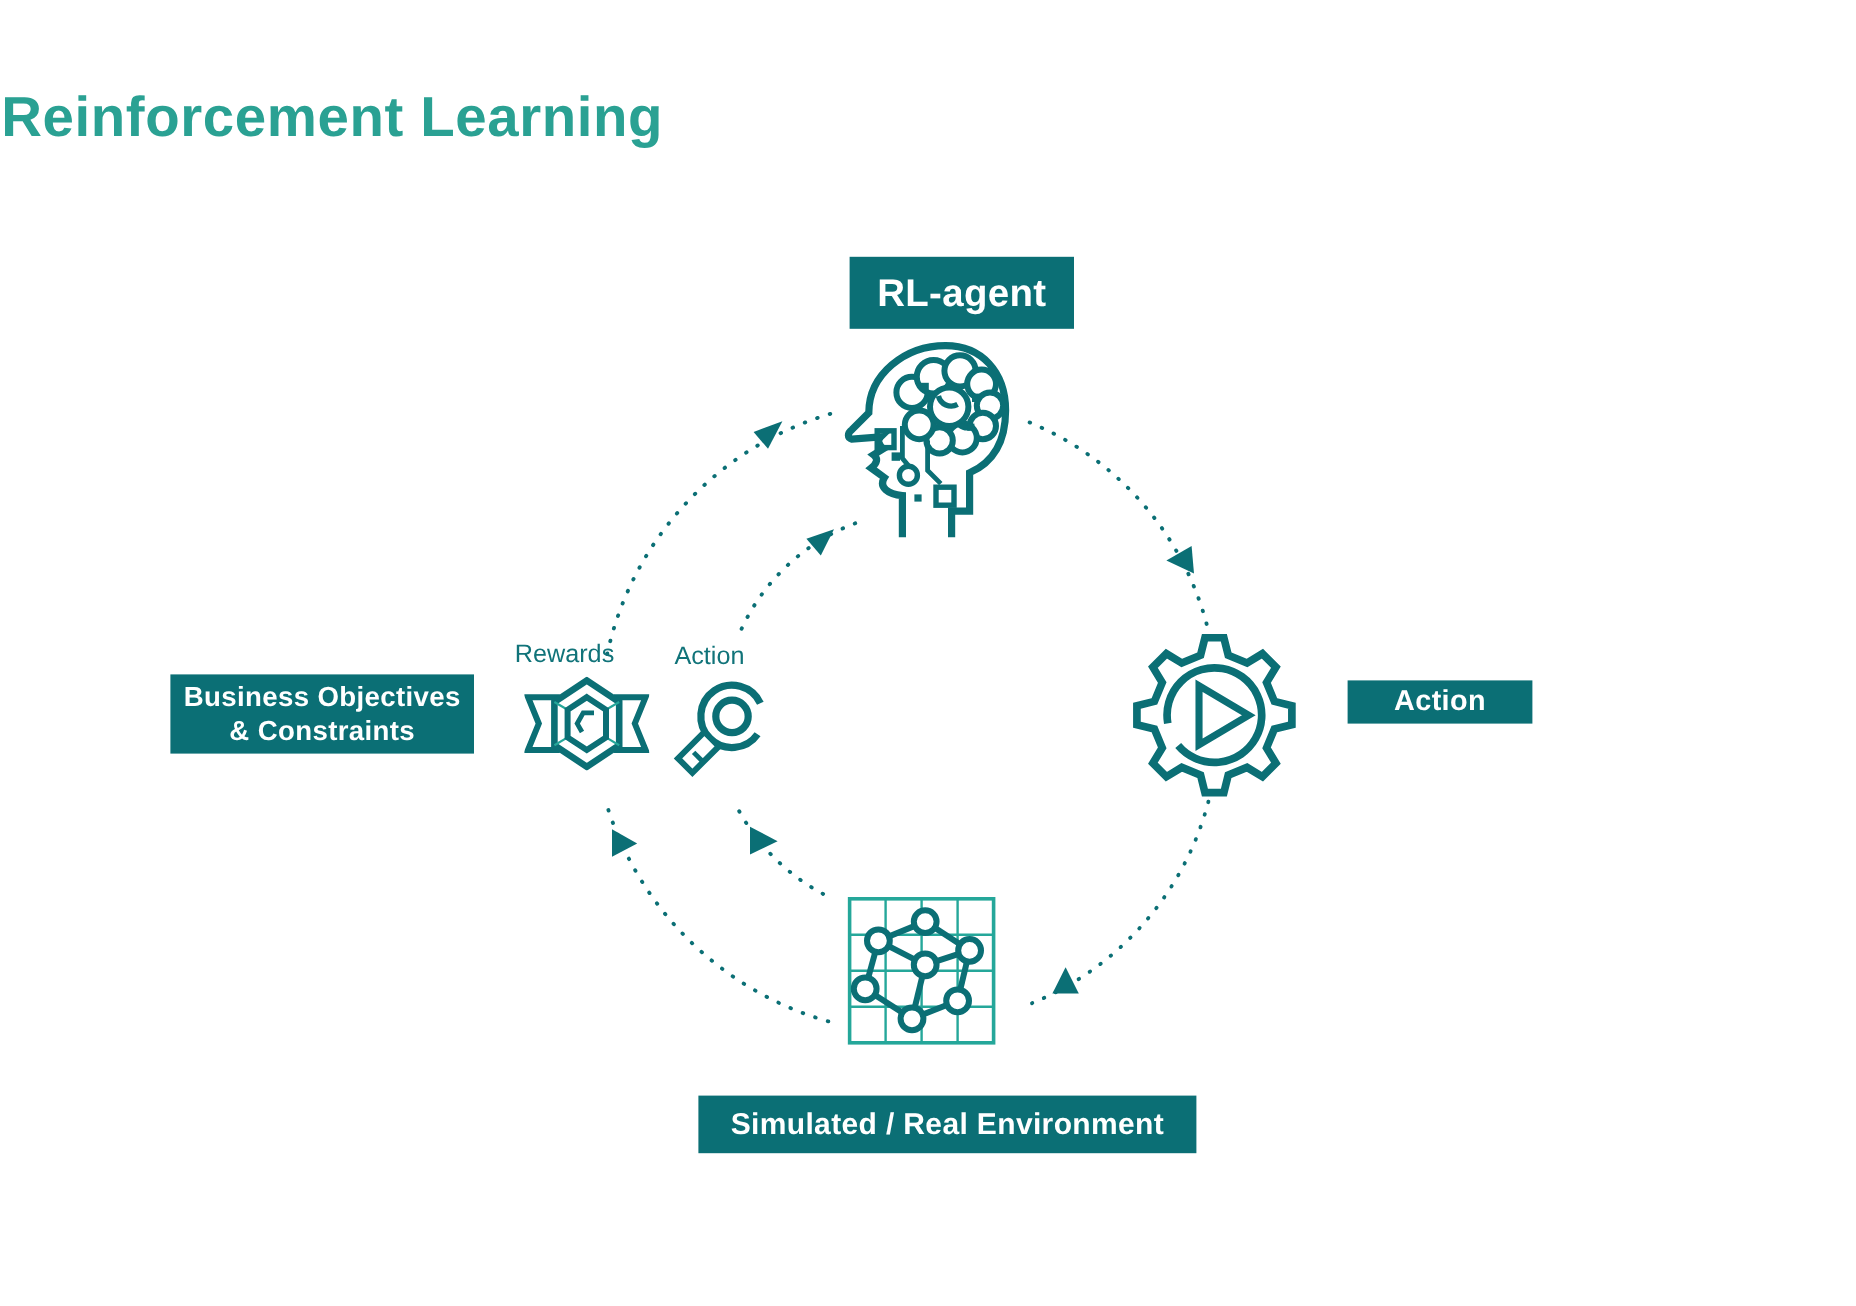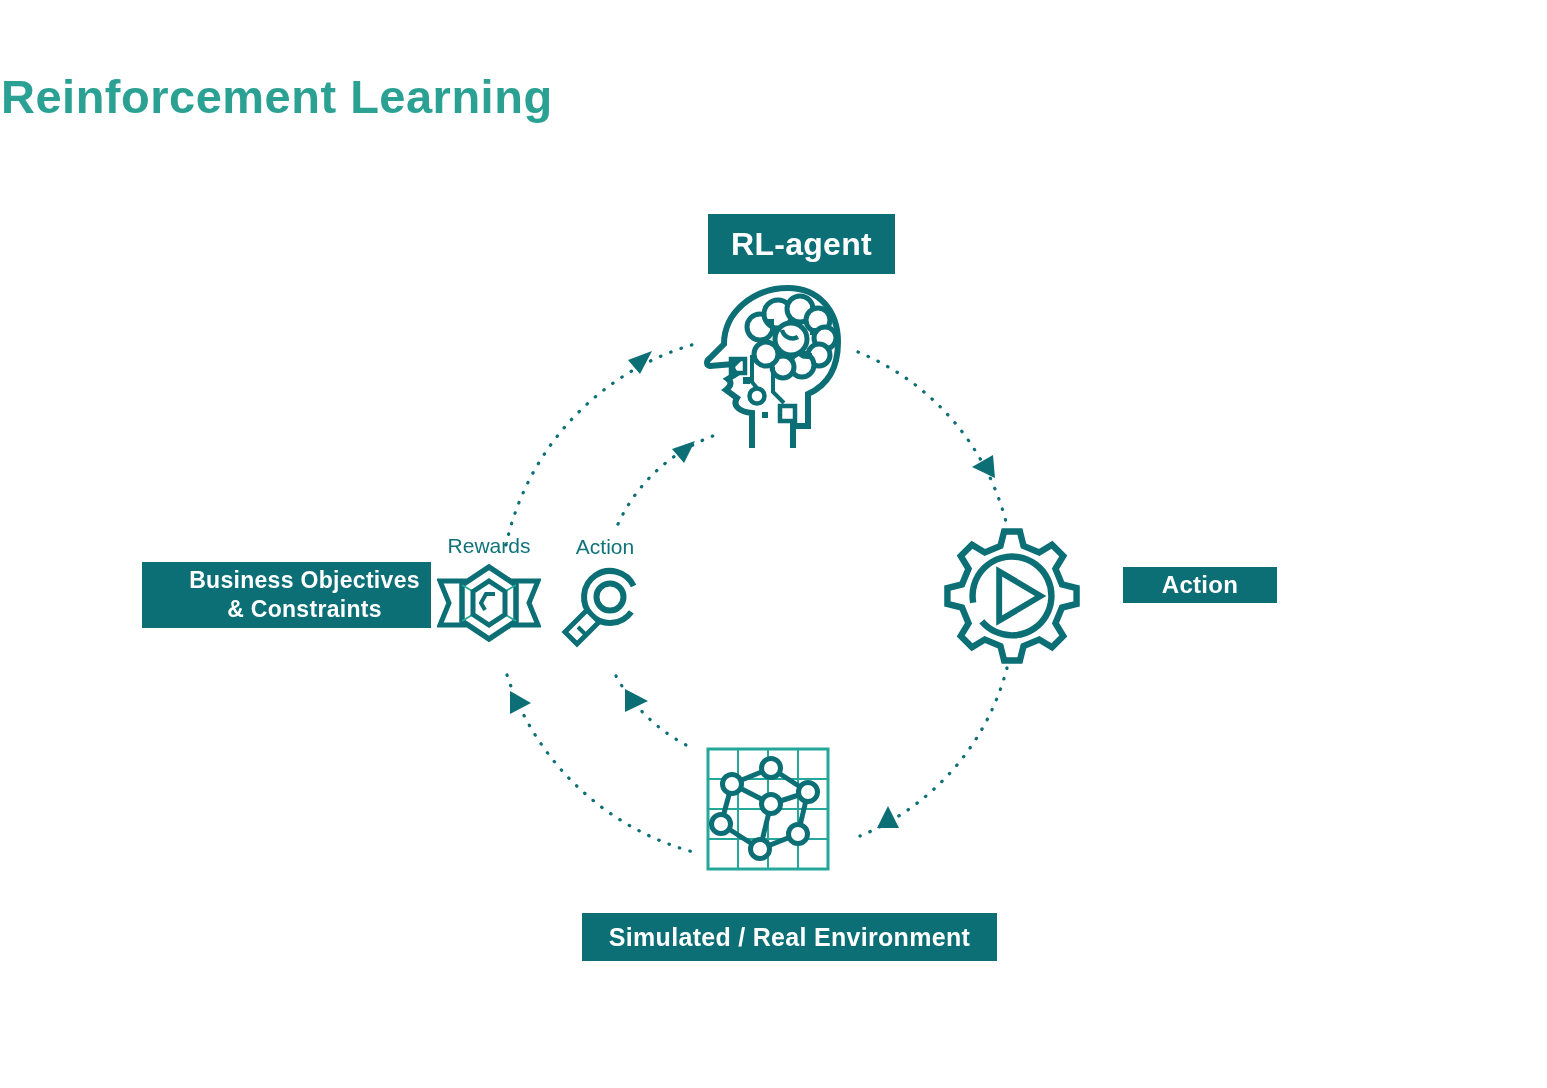--- a/index.html
+++ b/index.html
@@ -20,23 +20,23 @@
     font-weight:700;font-size:47px;line-height:53px;letter-spacing:.5px;
   }
   .teal-box{
     background:var(--accent-dark);color:var(--box-text);
     display:flex;align-items:center;justify-content:center;text-align:center;
     font-weight:700;letter-spacing:.3px;
   }
   .box-agent{left:680px;top:214px;width:187px;height:60px;font-size:32px;margin-left:28px;}
   .box-action{left:1123px;top:567px;width:154px;height:36px;font-size:24px;}
   .box-env{left:582px;top:913px;width:415px;height:48px;font-size:25px;}
-  .box-obj{left:142px;top:562px;width:253px;height:66px;font-size:23px;line-height:29px;padding-left:36px;}
+  .box-obj{left:142px;top:562px;width:253px;height:66px;font-size:23px;line-height:29px;}
   .small-label{
-    color:var(--label);font-size:21px;font-weight:400;text-align:center;
+    color:var(--label);font-size:21px;font-weight:400;text-align:left;
   }
   .lbl-rewards{left:429px;top:534px;width:120px;}
   .lbl-state{left:562px;top:535px;width:86px;}
   svg{display:block;}
   .sd{stroke:var(--accent-dark);fill:none;}
   .sdw{stroke:var(--accent-dark);fill:#ffffff;}
   .fd{fill:var(--accent-dark);stroke:none;}
   .sl{stroke:var(--grid-light);fill:none;}
   .dots{stroke:var(--accent-dark);stroke-width:3.2;stroke-dasharray:.5 10.5;stroke-linecap:round;fill:none;}
 </style>

